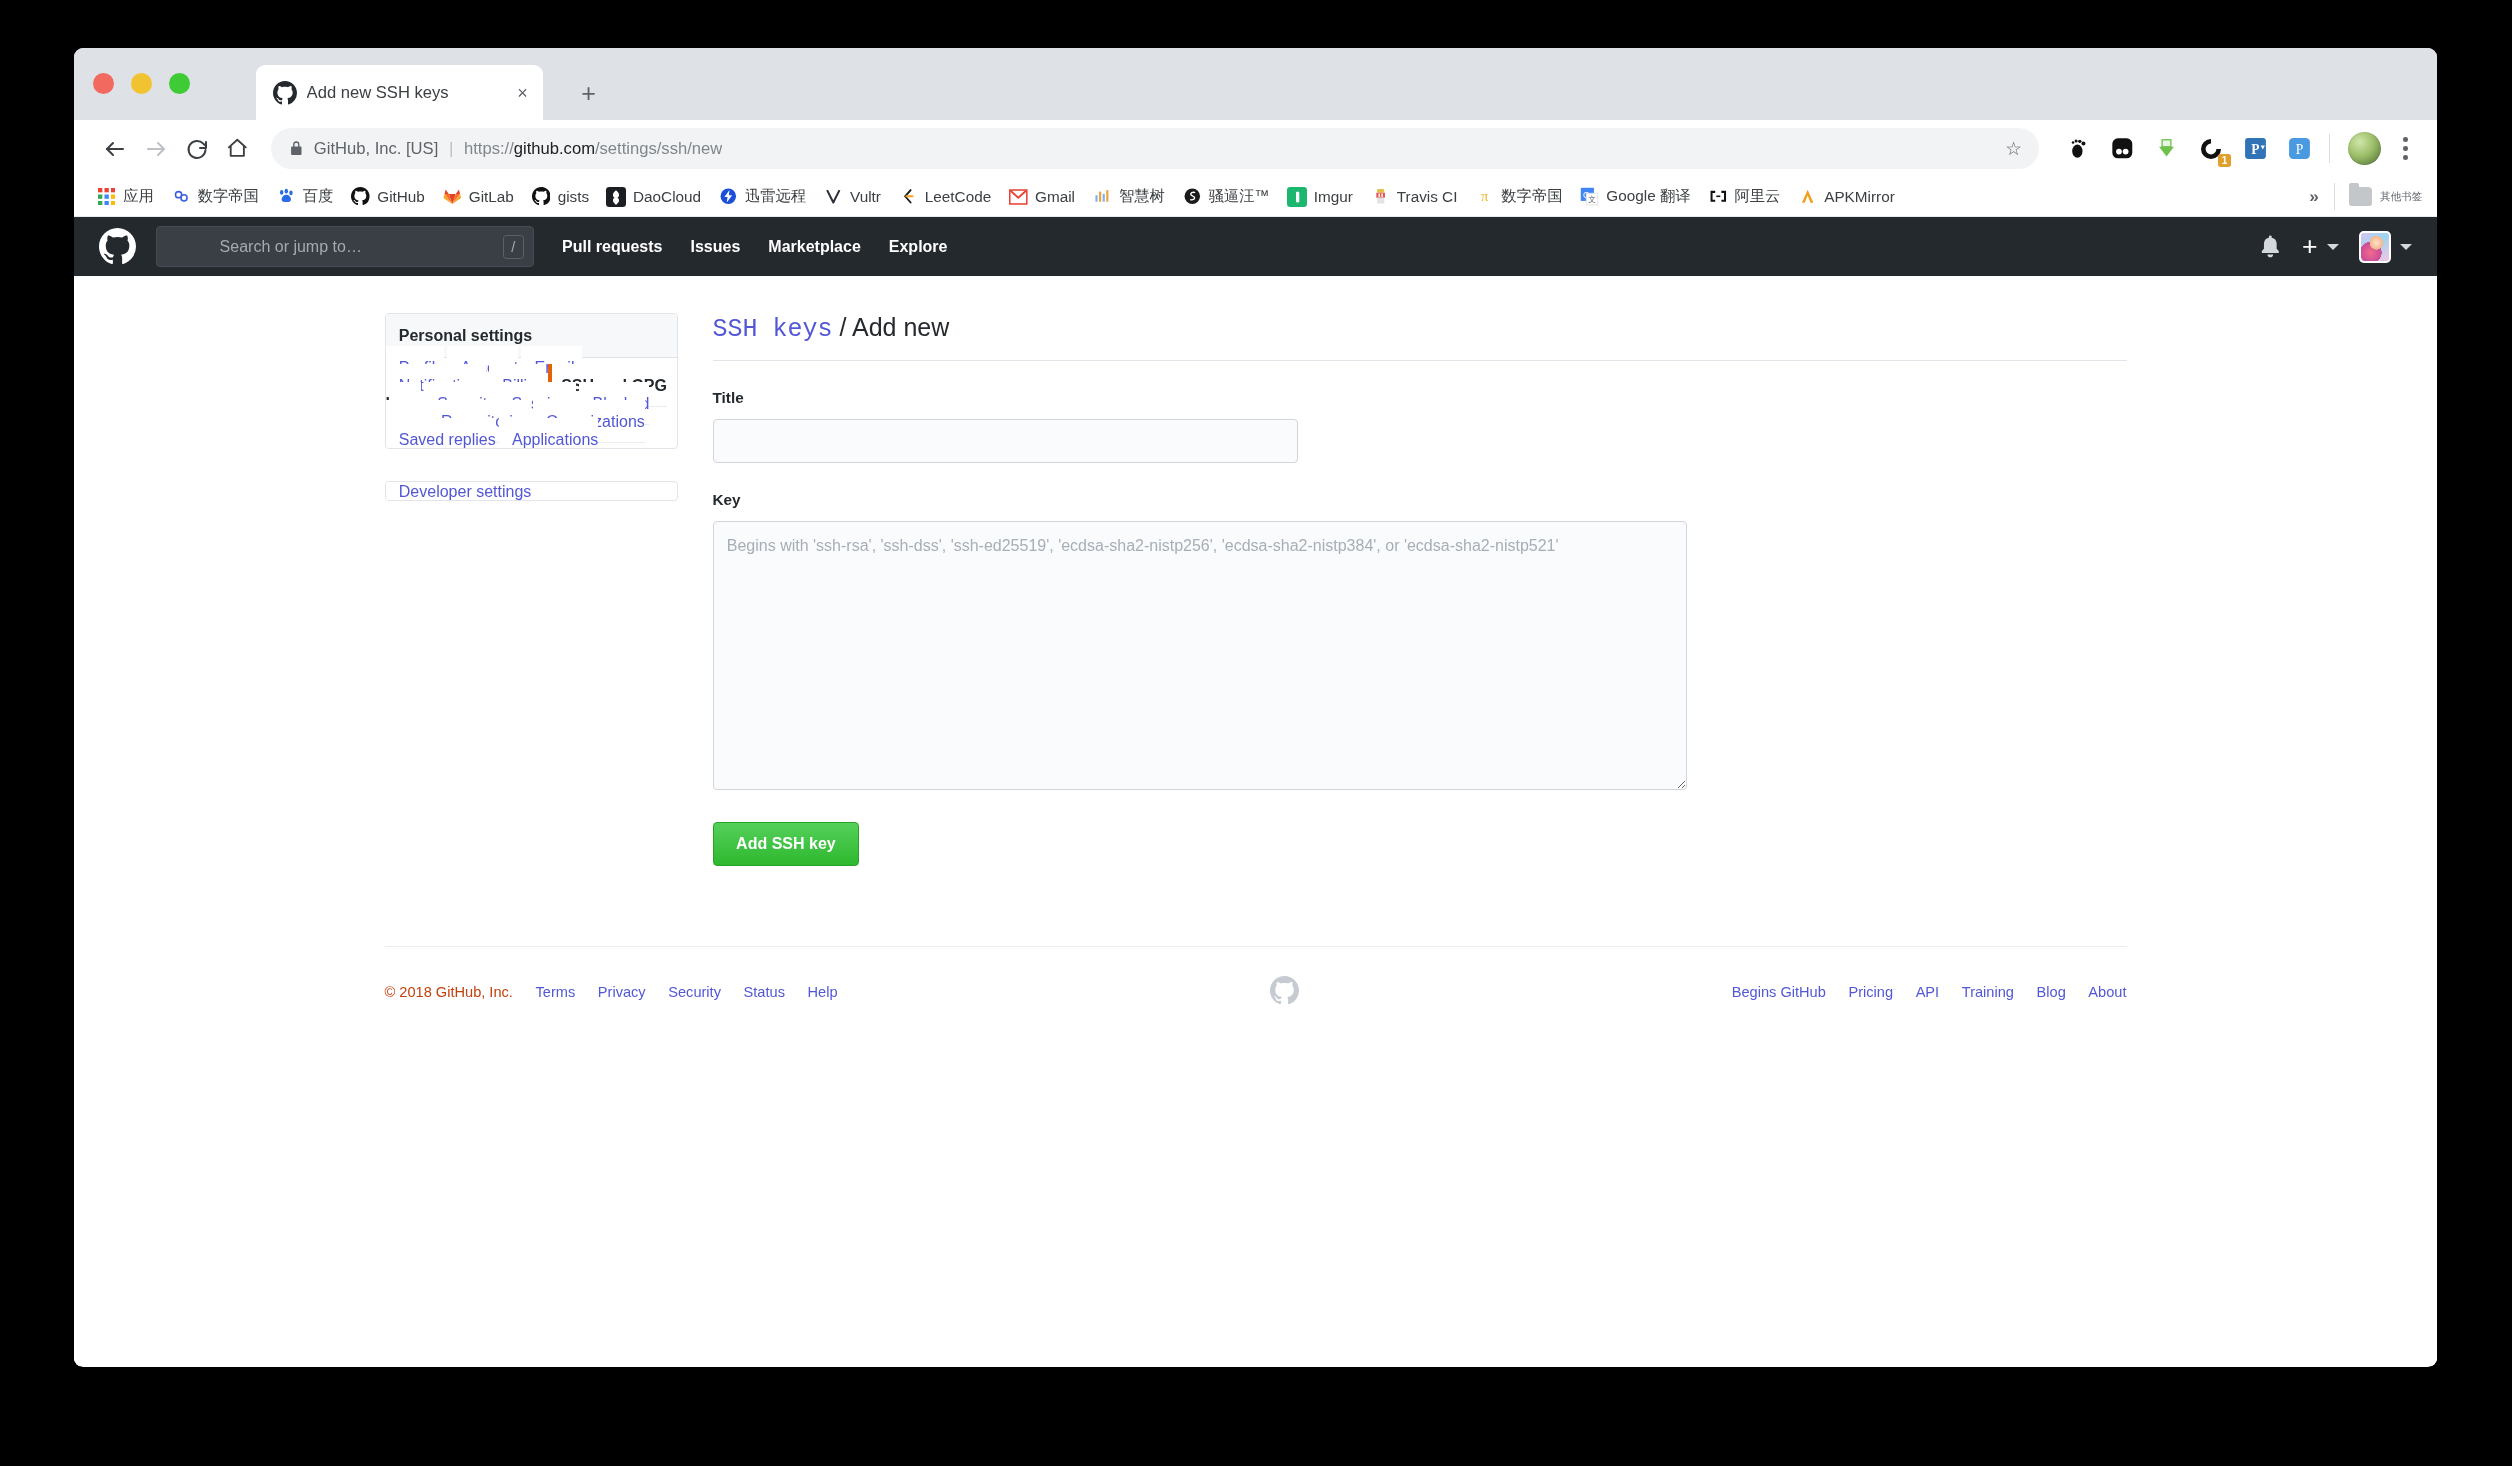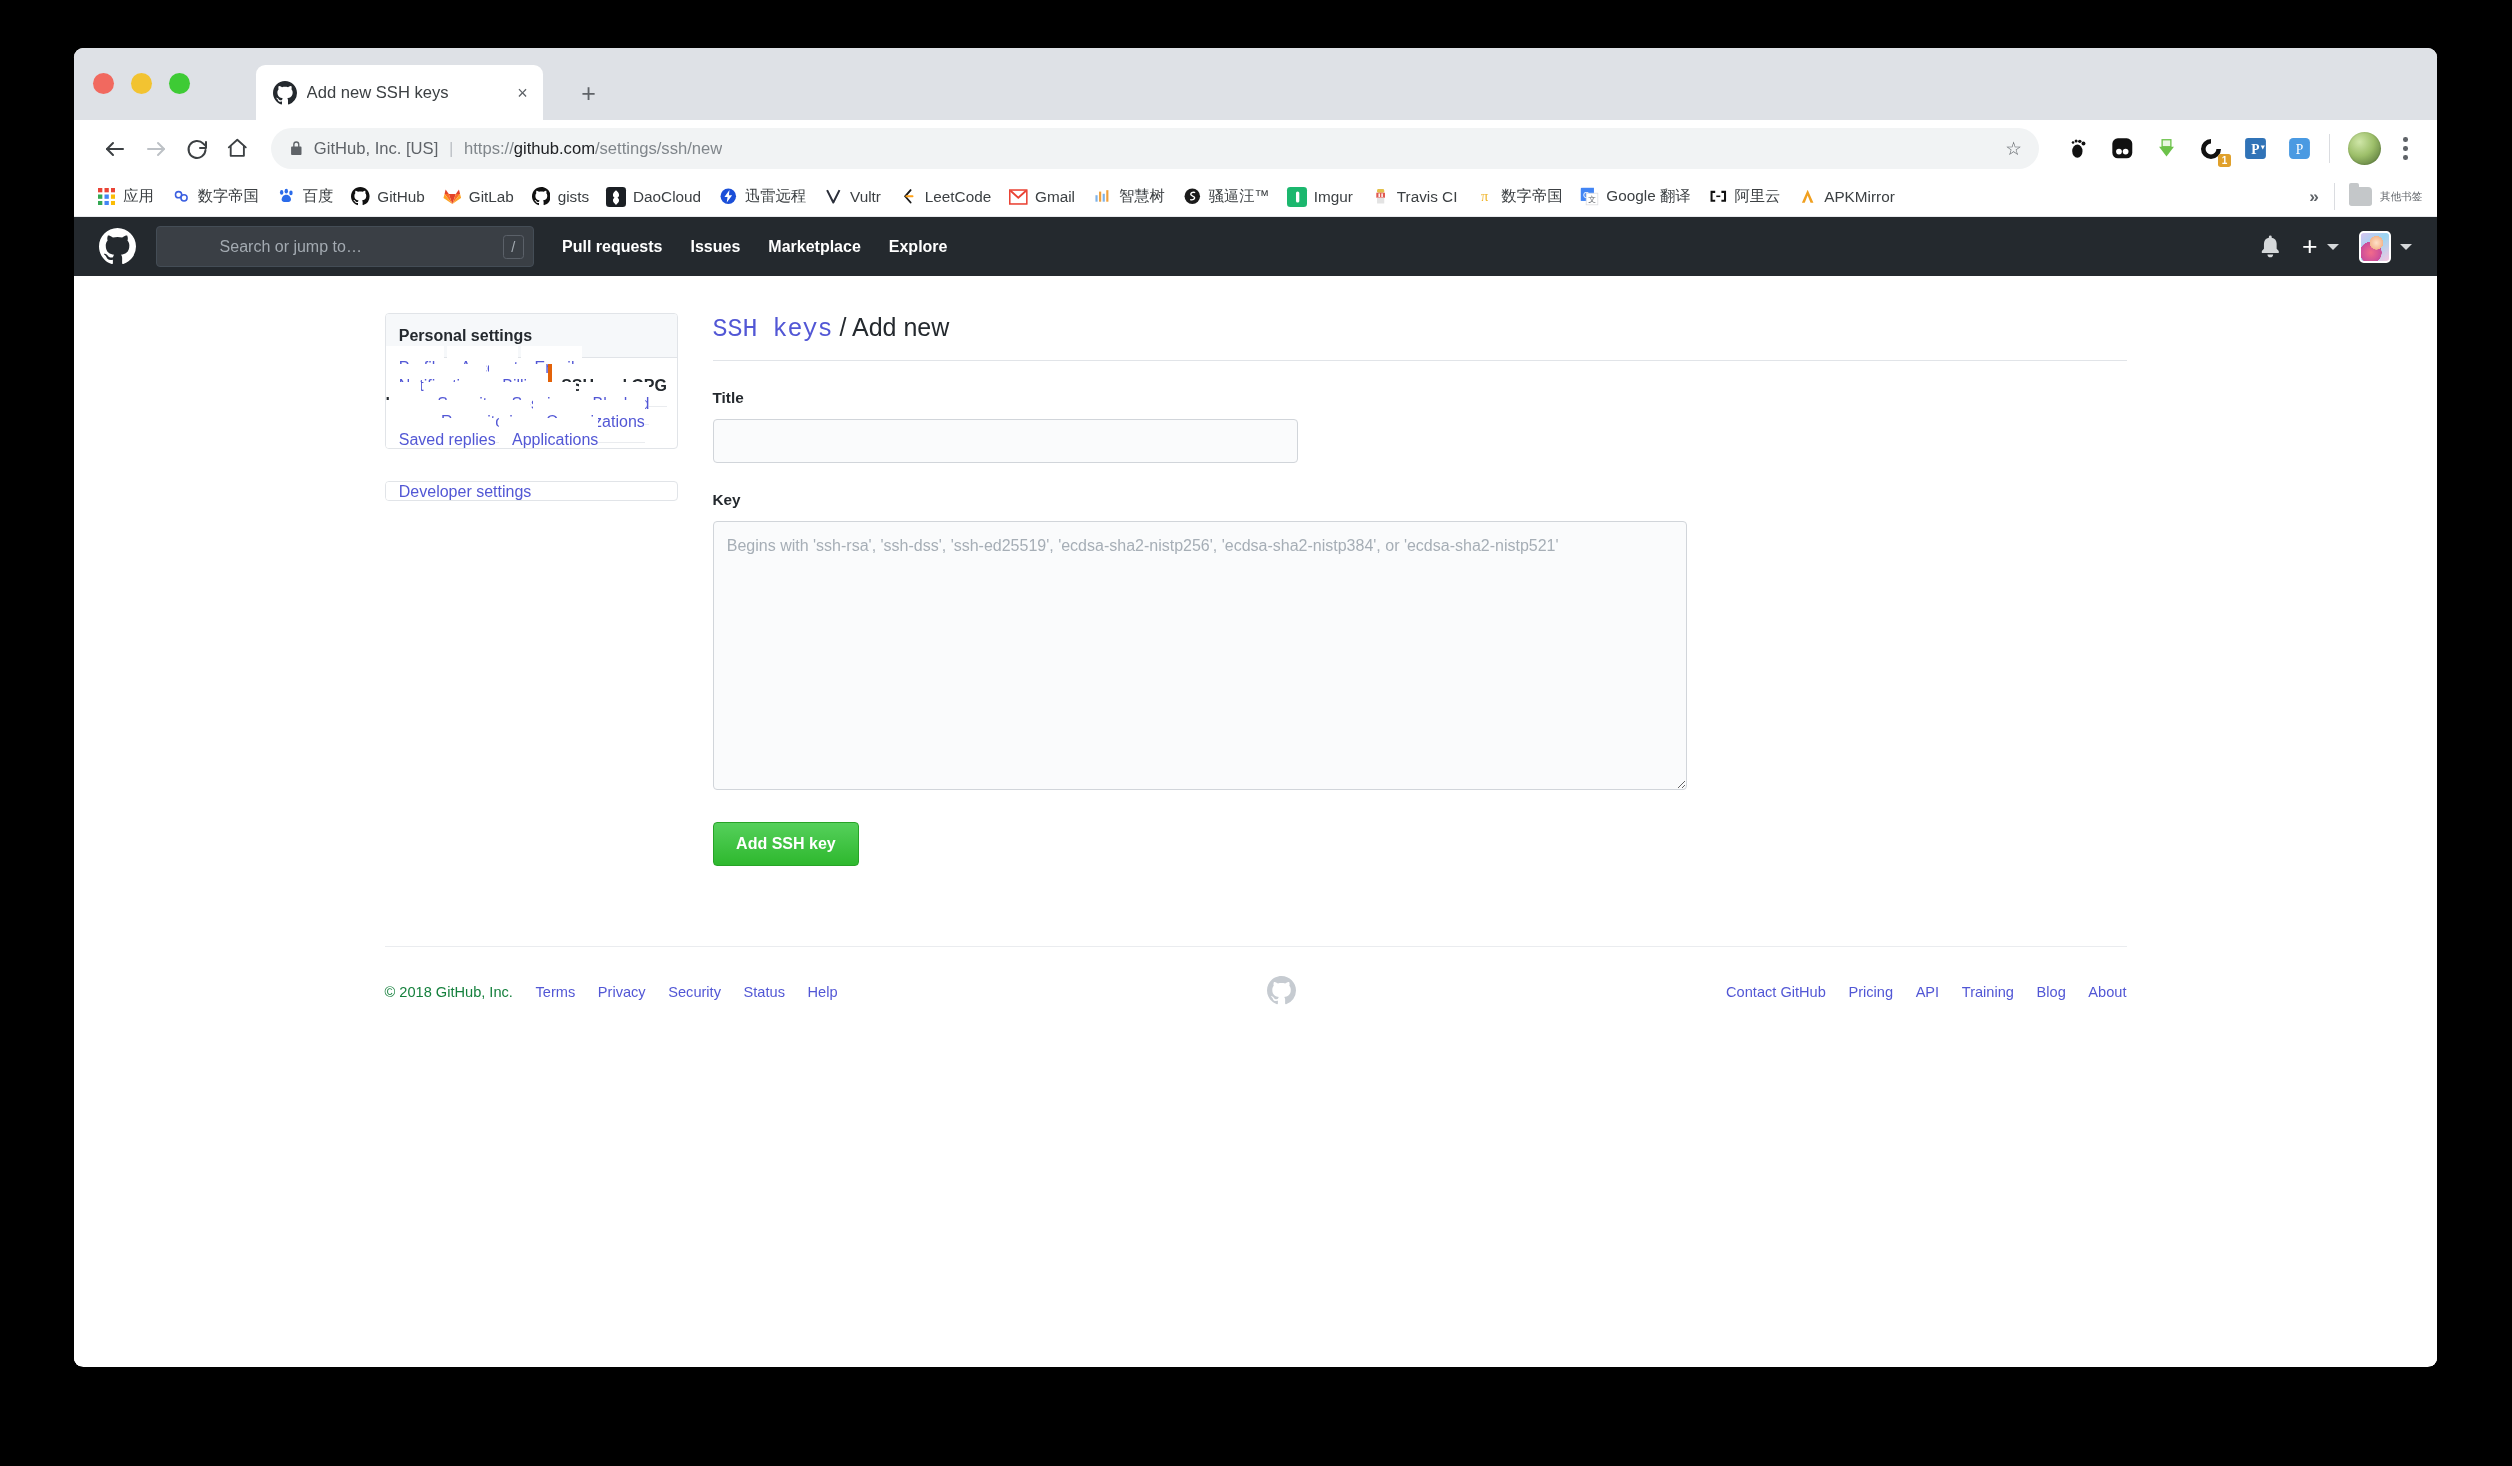--- a/index.html
+++ b/index.html
@@ -347,21 +347,21 @@
     width: 1742px;
     margin: 0 auto;
     margin-top: 80px;
     border-top: 0.7px solid #eaecef;
     padding-top: 29px;
     display: flex;
     align-items: center;
     font-size: 14.6px;
   }
   #footer-left { display: flex; align-items: center; gap: 22.6px; }
-  #footer-copy { color: #15803d; white-space: nowrap; }
+  #footer-copy { color: #c2410c; white-space: nowrap; }
   #footer a, .footer-link { color: #5257d5; text-decoration: none; white-space: nowrap; }
   #footer-right { margin-left: auto; display: flex; align-items: center; gap: 22.6px; }
   #footer-mid { position: relative; flex: 1; display:flex; justify-content:center; }
 </style>
 </head>
 <body>
 
 <div id="browser-window">
 
   <div id="tab-strip">
@@ -776,21 +776,21 @@
           <a class="footer-link">Help</a>
         </div>
         <div id="footer-mid">
           <span>
             <svg viewBox="0 0 16 16" width="29" height="29" fill="#c6cbd1">
                 <path d="M8 0C3.58 0 0 3.58 0 8c0 3.54 2.29 6.53 5.47 7.59.4.07.55-.17.55-.38 0-.19-.01-.82-.01-1.49-2.01.37-2.53-.49-2.69-.94-.09-.23-.48-.94-.82-1.13-.28-.15-.68-.52-.01-.53.63-.01 1.08.58 1.23.82.72 1.21 1.87.87 2.33.66.07-.52.28-.87.51-1.07-1.78-.2-3.64-.89-3.64-3.95 0-.87.31-1.59.82-2.15-.08-.2-.36-1.02.08-2.12 0 0 .67-.21 2.2.82.64-.18 1.32-.27 2-.27s1.36.09 2 .27c1.53-1.04 2.2-.82 2.2-.82.44 1.1.16 1.92.08 2.12.51.56.82 1.27.82 2.15 0 3.07-1.87 3.75-3.65 3.95.29.25.54.73.54 1.48 0 1.07-.01 1.93-.01 2.2 0 .21.15.46.55.38A8.01 8.01 0 0 0 16 8c0-4.42-3.58-8-8-8z"></path>
               </svg>
           </span>
         </div>
         <div id="footer-right">
-          <a class="footer-link">Contact GitHub</a>
+          <a class="footer-link">Begins GitHub</a>
           <a class="footer-link">Pricing</a>
           <a class="footer-link">API</a>
           <a class="footer-link">Training</a>
           <a class="footer-link">Blog</a>
           <a class="footer-link">About</a>
         </div>
       </div>
 
     </div>
   </div>

